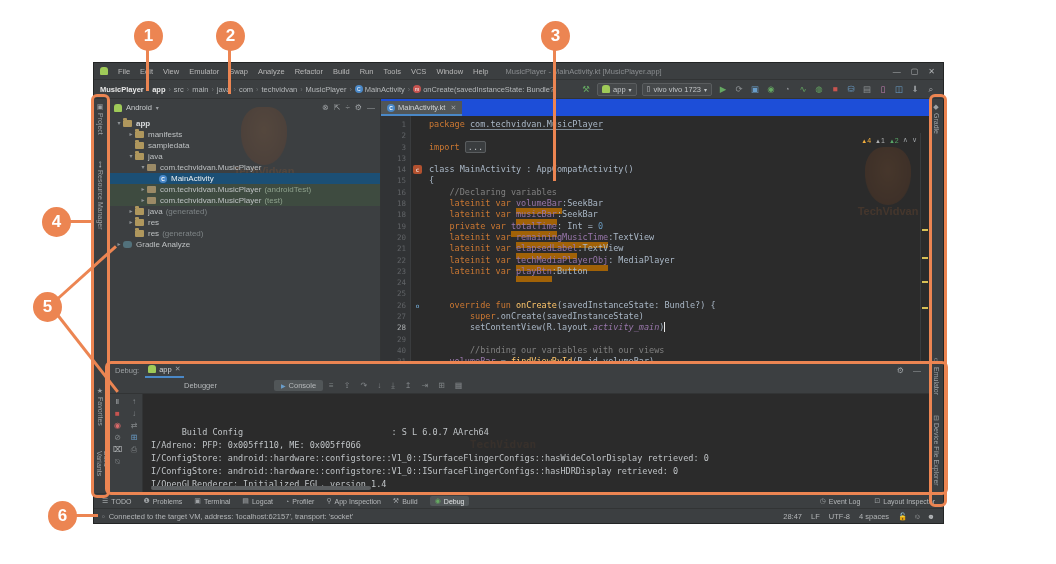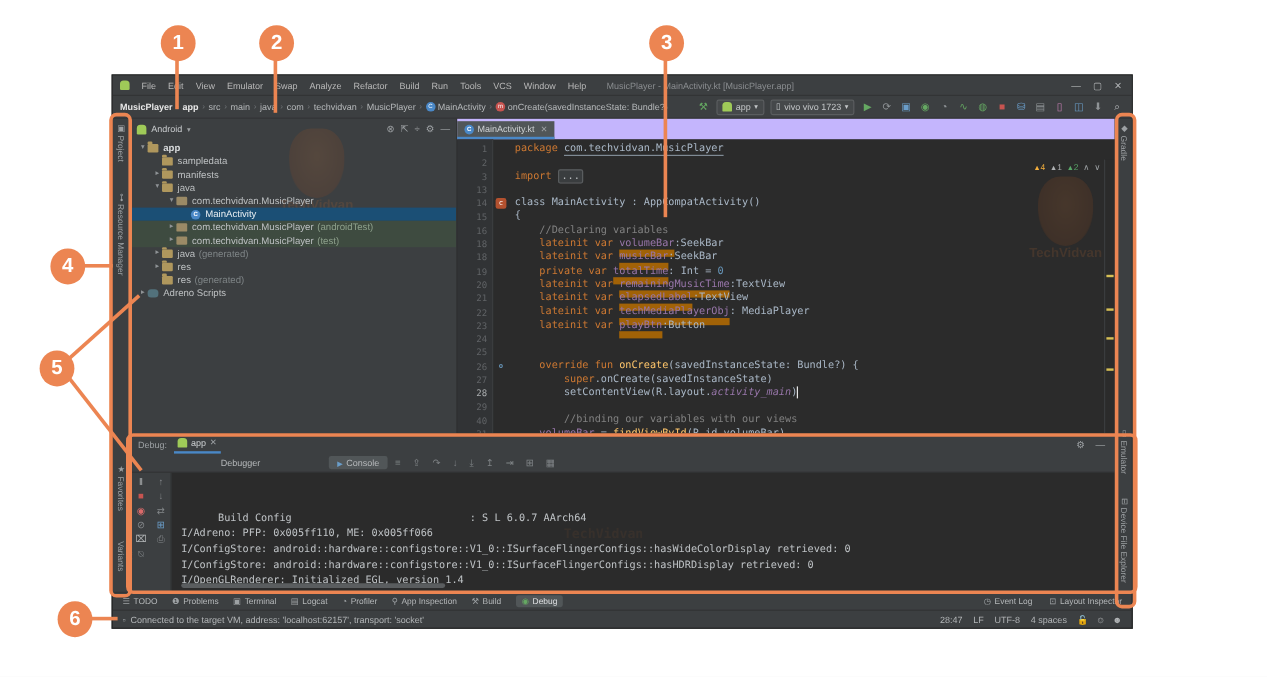--- a/index.html
+++ b/index.html
@@ -58,21 +58,21 @@
                   text-align:center; line-height:8px; font-weight:bold; }
   .ticon.gradle { background:#52717b; border-radius:3px; }
   .tlabel { color:#bdc0c2; }
   .trow.sel .tlabel { color:#e8eef2; }
   .trow .bold { font-weight:bold; color:#d7dadc; }
   .tsuffix { color:#7e8486; margin-left:3px; }
   .trow.green .tsuffix { color:#8da08b; }
 
   
   .editor { flex:1 1 auto; background:#2b2b2b; display:flex; flex-direction:column; min-width:0; position:relative; }
-  .tabs-row { height:17px; background:#c4b5fd; display:flex; align-items:flex-end; flex:0 0 auto; }
+  .tabs-row { height:17px; background:#1d4ed8; display:flex; align-items:flex-end; flex:0 0 auto; }
   .etab { background:#515658; height:15px; display:flex; align-items:center; gap:3px; padding:0 6px;
           font-size:7.5px; color:#cfd2d4; border-bottom:2px solid #4a88c7; }
   .etab .close { color:#9da1a4; font-size:7px; margin-left:2px; }
   .code-wrap { flex:1 1 auto; display:flex; min-height:0; position:relative; overflow:hidden; }
   .gutter { width:30px; background:#313335; border-right:1px solid #3a3c3e; flex:0 0 auto;
             font-family:"DejaVu Sans Mono",monospace; font-size:7.5px; color:#606366; text-align:right; padding-top:3px; }
   .gut-row { height:11.3px; line-height:11.3px; padding-right:4px; position:relative; }
   .gut-row.cur { color:#a8abad; }
   .gut-ic { position:absolute; right:-12px; top:1px; width:9px; height:9px; border-radius:2px; font-size:6px;
             line-height:9px; text-align:center; color:#fff; }
@@ -262,28 +262,28 @@
                   <span class="hicon">—</span>
                 </span>
             </div>
             <div class="tree" id="tree">
                 <div class="trow" style="padding-left: 6px;">
                   <span class="arrow">▾</span>
                   <span class="ticon folder"></span>
                   <span class="tlabel bold">app</span>
                 </div>
                 <div class="trow" style="padding-left: 18px;">
+                  <span class="arrow">▸</span>
+                  <span class="ticon folder"></span>
+                  <span class="tlabel">manifests</span>
+                </div>
+                <div class="trow" style="padding-left: 18px;">
                   <span class="arrow"></span>
                   <span class="ticon folder"></span>
                   <span class="tlabel">sampledata</span>
-                </div>
-                <div class="trow" style="padding-left: 18px;">
-                  <span class="arrow">▸</span>
-                  <span class="ticon folder"></span>
-                  <span class="tlabel">manifests</span>
                 </div>
                 <div class="trow" style="padding-left: 18px;">
                   <span class="arrow">▾</span>
                   <span class="ticon folder"></span>
                   <span class="tlabel">java</span>
                 </div>
                 <div class="trow" style="padding-left: 30px;">
                   <span class="arrow">▾</span>
                   <span class="ticon pkg"></span>
                   <span class="tlabel">com.techvidvan.MusicPlayer</span>
@@ -318,21 +318,21 @@
                 </div>
                 <div class="trow" style="padding-left: 18px;">
                   <span class="arrow"></span>
                   <span class="ticon folder"></span>
                   <span class="tlabel">res</span>
                   <span class="tsuffix">(generated)</span>
                 </div>
                 <div class="trow" style="padding-left: 6px;">
                   <span class="arrow">▸</span>
                   <span class="ticon gradle"></span>
-                  <span class="tlabel">Adreno Scripts</span>
+                  <span class="tlabel">Gradle Analyze</span>
                 </div>
               </div>
           </div>
 
           <div class="editor">
             <div class="wm" style="right:6px;top:48px;width:70px;">
               <div class="blob"></div>
                 <div class="wmt">TechVidvan</div>
             </div>
             <div class="tabs-row">

